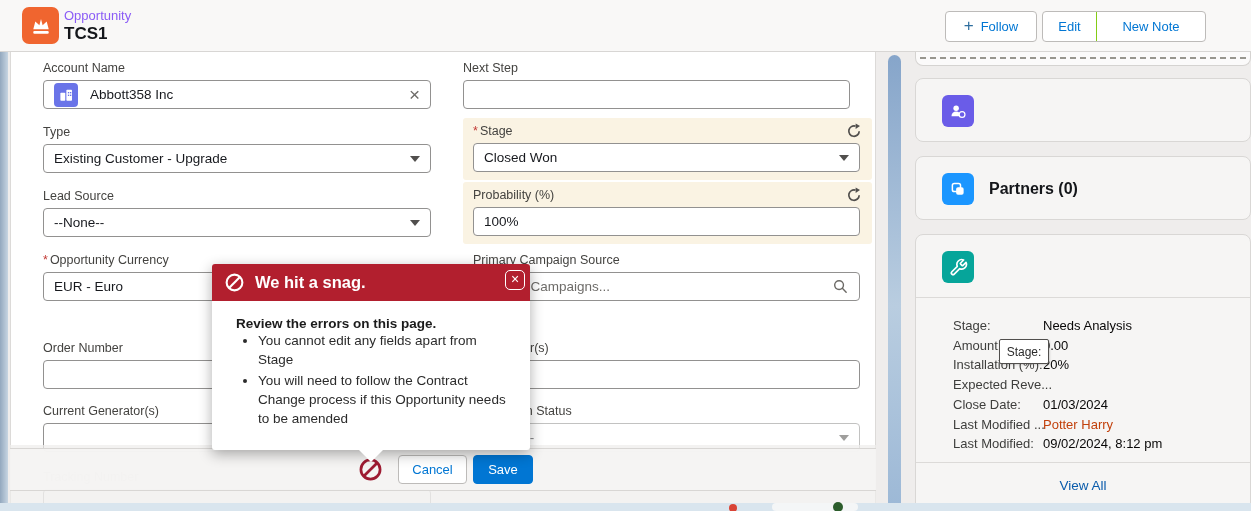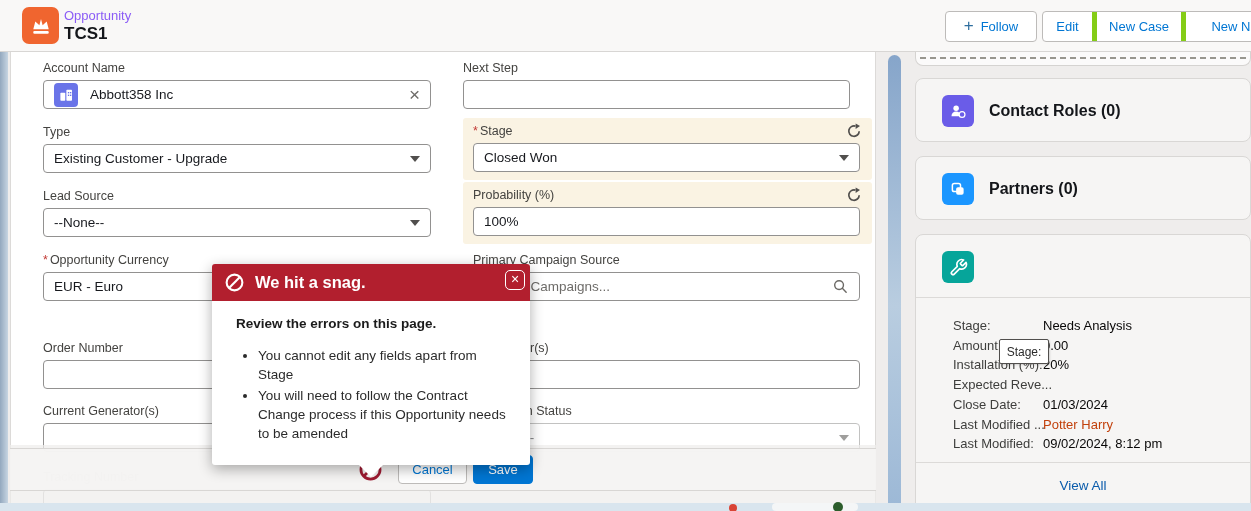--- a/index.html
+++ b/index.html
@@ -9,21 +9,21 @@
 
   
   .header { position:absolute; left:0; top:0; width:1251px; height:52px; background:#f9f8f7; border-bottom:1px solid #d8d6d4; z-index:30; }
   .obj-icon { position:absolute; left:22px; top:7px; width:37px; height:37px; border-radius:7px; background:#f0652f; display:flex; align-items:center; justify-content:center; }
   .entity-label { position:absolute; left:64px; top:8px; font-size:13px; color:#8b5cf6; }
   .record-title { position:absolute; left:64px; top:24px; font-size:17px; font-weight:bold; color:#14161a; }
   .btn { display:flex; align-items:center; justify-content:center; background:#fff; border:1px solid #bdbbb9; border-radius:4px; color:#0176d3; font-size:13px; cursor:pointer; }
   .follow-btn { position:absolute; left:945px; top:11px; width:92px; height:31px; gap:7px; }
   .plus { font-size:17px; line-height:1; color:#2e6e9e; margin-top:-2px; }
   .btn-group { position:absolute; left:1042px; top:11px; height:31px; display:flex; border:1px solid #bdbbb9; border-radius:4px; background:#fff; }
-  .btn-group .gbtn { display:flex; align-items:center; justify-content:center; color:#0176d3; font-size:13px; cursor:pointer; border-right:5px solid #84cc16; }
+  .btn-group .gbtn { display:flex; align-items:center; justify-content:center; color:#0176d3; font-size:13px; cursor:pointer; border-right:1px solid #84cc16; }
   .btn-group .gbtn:last-child { border-right:none; }
 
   
   .left-strip { position:absolute; left:0; top:52px; width:8px; height:459px; background:linear-gradient(90deg,#93a8be,#c7d5e2); z-index:8; }
   .mid-scrollbar { position:absolute; left:888px; top:55px; width:13px; height:456px; border-radius:7px; background:linear-gradient(180deg,#86a5ca,#b9cde0 55%,#9cb8d6); z-index:8; }
   .bottom-strip { position:absolute; left:0; top:503px; width:1251px; height:8px; background:#d9e5ee; z-index:60; }
   .dot-red { position:absolute; left:729px; top:504px; width:8px; height:8px; border-radius:50%; background:#d94436; }
   .task-pill { position:absolute; left:772px; top:503px; width:86px; height:8px; border-radius:4px; background:#f4f6f7; }
   .dot-green { position:absolute; left:833px; top:502px; width:10px; height:10px; border-radius:50%; background:#2c5d2c; }
 
@@ -48,21 +48,21 @@
   .ban-foot { position:absolute; left:358px; top:457px; z-index:7; }
   .cancel-btn { position:absolute; left:398px; top:455px; width:69px; height:29px; z-index:7; }
   .save-btn { position:absolute; left:473px; top:455px; width:60px; height:29px; background:#0176d3; border:1px solid #0176d3; border-radius:4px; color:#fff; font-size:13px; display:flex; align-items:center; justify-content:center; cursor:pointer; z-index:7; }
 
   
   .popup { position:absolute; left:212px; top:264px; width:318px; background:#fff; border-radius:3px; box-shadow:0 4px 14px rgba(0,0,0,.32); z-index:20; }
   .popup-head { height:37px; background:#b21f2e; border-radius:3px 3px 0 0; display:flex; align-items:center; padding:0 12px; gap:10px; }
   .popup-title { color:#fff; font-size:16.5px; font-weight:bold; }
   .popup-close { position:absolute; right:5px; top:6px; width:20px; height:20px; border:1.6px solid #fff; border-radius:5px; color:#fff; font-size:14px; line-height:16px; text-align:center; cursor:pointer; }
   .popup-body { padding:15px 16px 20px 16px; }
-  .popup-intro { font-size:13.5px; font-weight:bold; color:#1b1b1b; margin-bottom:15px; padding-left:8px; }
+  .popup-intro { font-size:13.5px; font-weight:bold; color:#1b1b1b; margin-bottom:0; padding-left:8px; }
   .popup-body ul { margin:0 0 0 30px; }
   .popup-body li { font-size:13.5px; color:#2b2b2b; line-height:19px; margin-bottom:2px; }
   .popup-arrow { position:absolute; left:146px; bottom:-12px; width:0; height:0; border-left:13px solid transparent; border-right:13px solid transparent; border-top:13px solid #fff; }
 
   
   .partial-card { position:absolute; left:915px; top:52px; width:336px; height:14px; background:#fbfafa; border:1px solid #d5d3d1; border-top:none; border-radius:0 0 8px 8px; z-index:2; }
   .dashed-line { position:absolute; left:4px; right:4px; top:5px; border-top:2px dashed #98968f; }
   .card { position:absolute; left:915px; width:336px; background:#f6f5f4; border:1px solid #d9d7d5; border-radius:8px; z-index:2; }
   .card-roles { top:78px; height:64px; }
   .card-partners { top:156px; height:64px; }
@@ -96,21 +96,20 @@
     </div>
     <div class="entity-label">Opportunity</div>
     <div class="record-title">TCS1</div>
 
     <div class="btn follow-btn">
       <span class="plus">+</span>
       <span>Follow</span>
     </div>
     <div class="btn-group">
       <div class="gbtn" style="width:54px">Edit</div>
-      <div class="gbtn" style="width:89px">New Case</div>
       <div class="gbtn" style="width:108px">New Note</div>
     </div>
   </div>
 
   <div class="left-strip"></div>
   <div class="mid-scrollbar"></div>
 
   <div class="form-panel">
 
     <div class="fld" style="left:32px; top:9px; width:388px;">
@@ -265,21 +264,20 @@
   </div>
 
   <div class="card card-roles">
     <div class="card-icon ic-purple">
       <svg width="20" height="20" viewBox="0 0 32 32">
         <circle cx="13" cy="11.5" r="4.4" fill="#fff"></circle>
         <path d="M5.5 24.5 c0-5 3.3-7.6 7.5-7.6 s7.5 2.6 7.5 7.6 z" fill="#fff"></path>
         <circle cx="22.5" cy="21.5" r="4.6" fill="#6a5ce8" stroke="#fff" stroke-width="2"></circle>
       </svg>
     </div>
-    <div class="card-title">Contact Roles (0)</div>
   </div>
 
   <div class="card card-partners">
     <div class="card-icon ic-blue">
       <svg width="20" height="20" viewBox="0 0 32 32">
         <rect x="7" y="7" width="13" height="13" rx="3" fill="none" stroke="#fff" stroke-width="2.4"></rect>
         <rect x="13" y="13" width="12" height="12" rx="3" fill="#fff"></rect>
       </svg>
     </div>
     <div class="card-title">Partners (0)</div>

